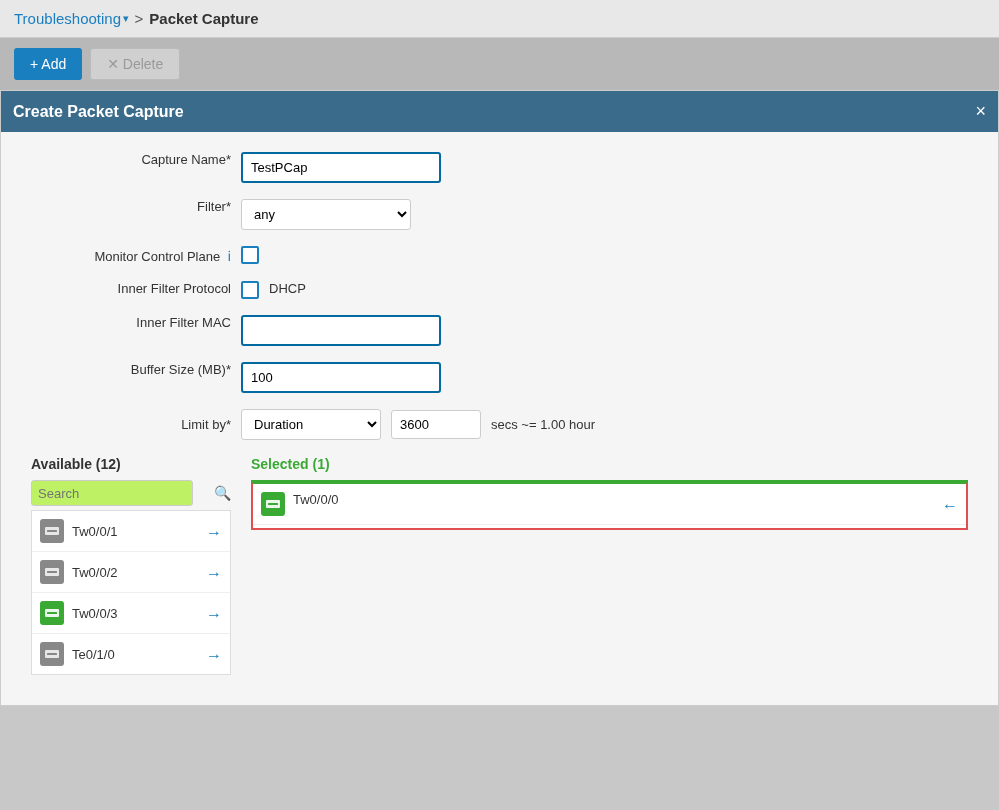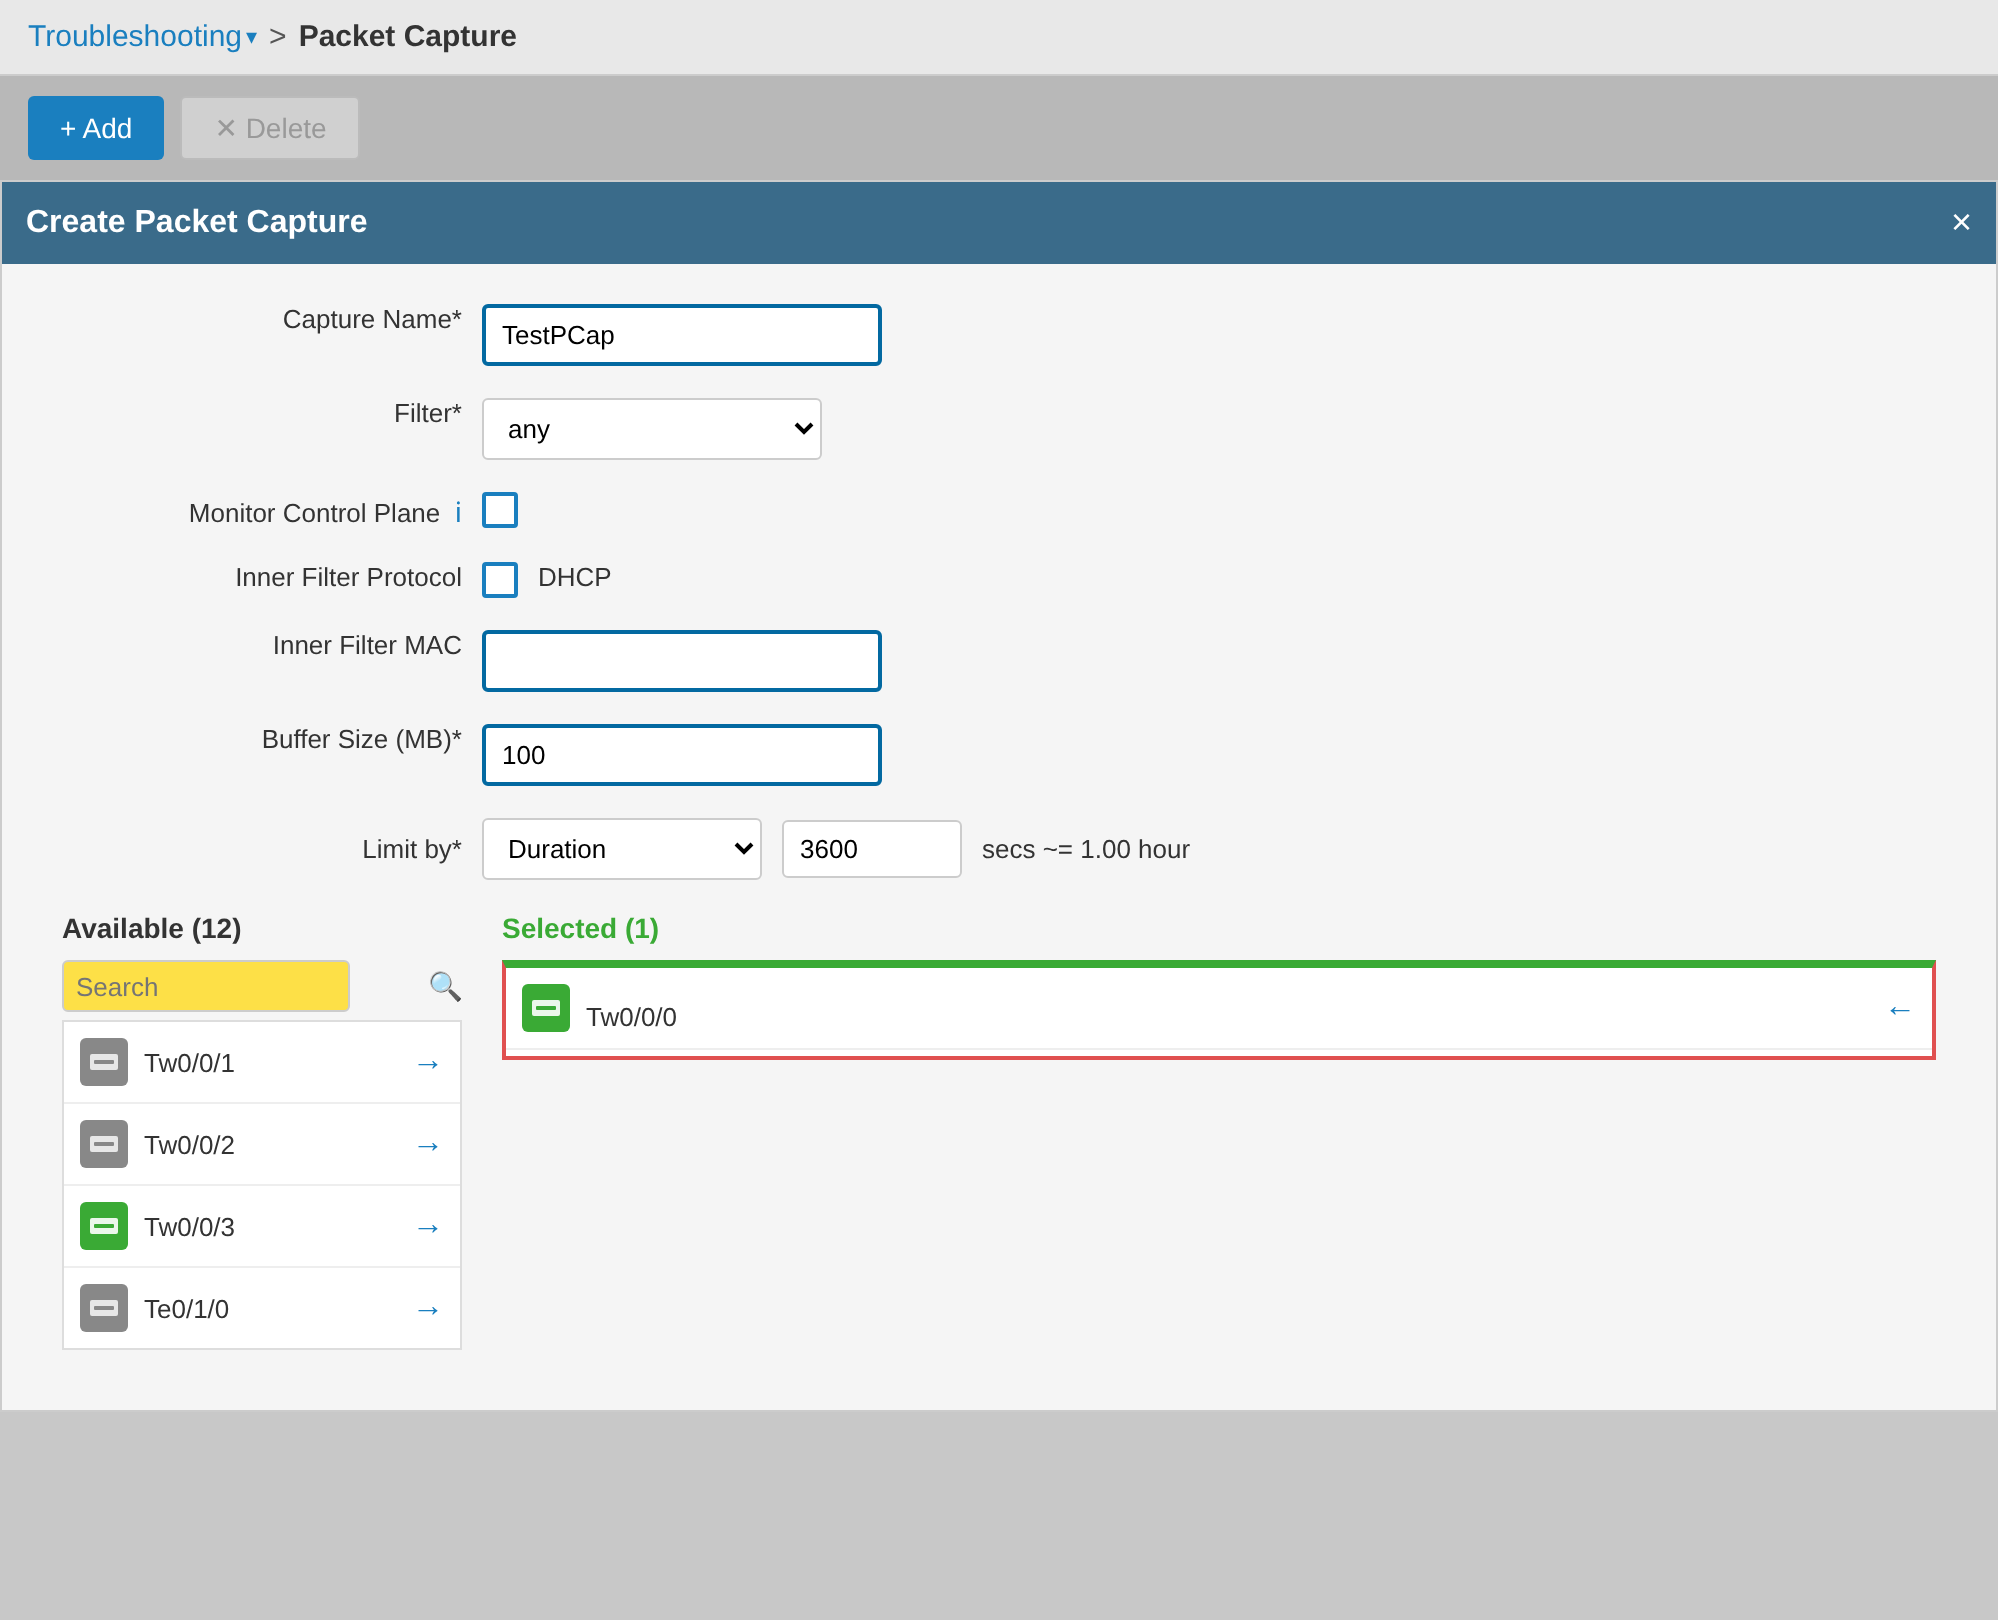--- a/index.html
+++ b/index.html
@@ -199,24 +199,24 @@
       margin-bottom: 8px;
       display: flex;
       align-items: center;
       gap: 8px;
     }
     .search-box {
       display: flex;
       align-items: center;
       border: 1px solid #ccc;
       border-radius: 3px;
-      background: #fde047;
+      background: #bef264;
       padding: 4px 6px;
       margin-bottom: 4px;
-      width: 144px;
+      width: 162px;
     }
     .search-input {
       border: none;
       outline: none;
       font-size: 13px;
       flex: 1;
       background: transparent;
     }
     .search-icon {
       color: #1a7fbf;
@@ -288,21 +288,21 @@
     }
     .selected-item {
       display: flex;
       align-items: center;
       justify-content: space-between;
       padding: 8px 8px;
       border-bottom: 1px solid #eee;
     }
     .selected-item-left {
       display: flex;
-      align-items: flex-end;
+      align-items: flex-start;
       gap: 8px;
     }
   </style>
 </head>
 <body>
 
 <div class="top-bar">
   <span class="top-bar-troubleshooting">
     <span>Troubleshooting</span>
     <span class="caret">▾</span>

